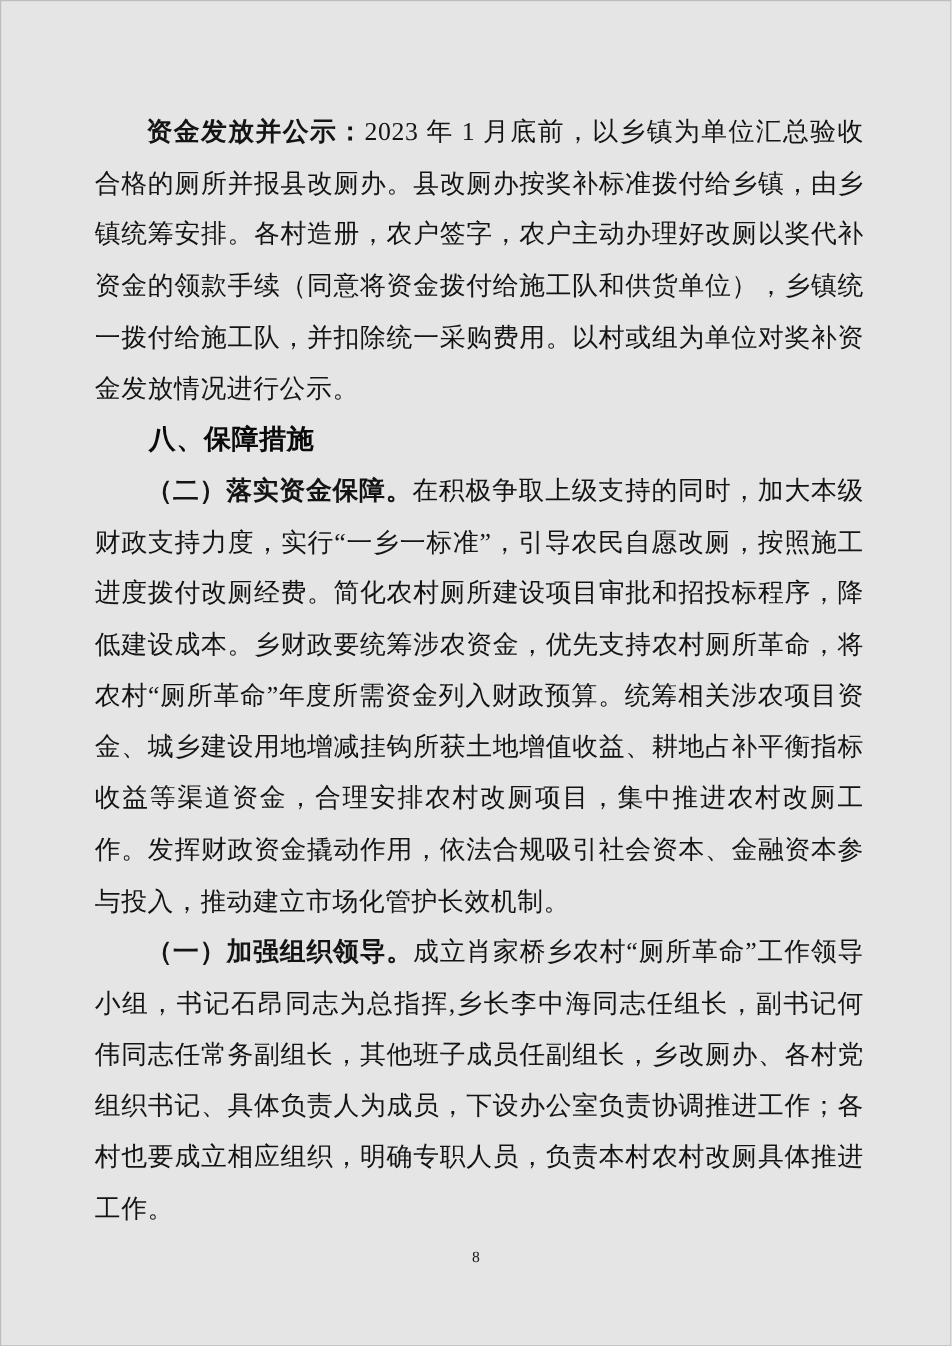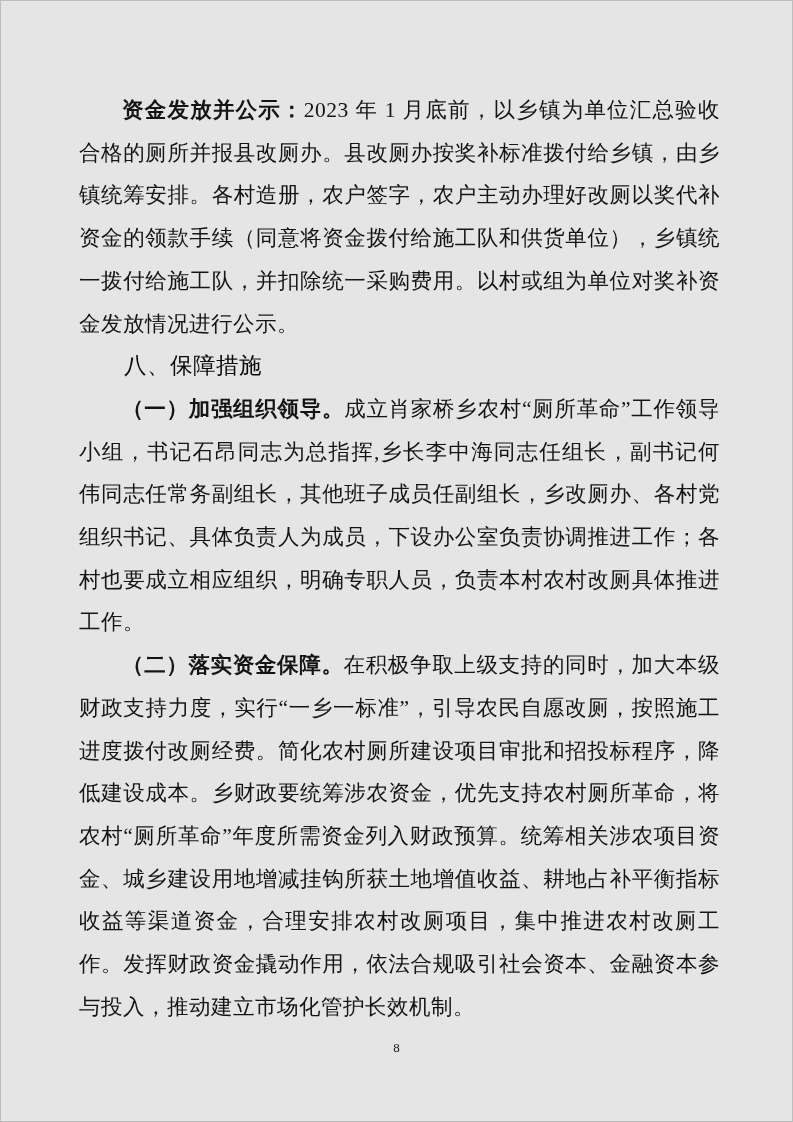--- a/index.html
+++ b/index.html
@@ -28,21 +28,21 @@
     margin: 0;
     text-indent: 2em;
   }
   .para .lead {
     font-weight: bold;
   }
   .heading {
     margin: 0;
     text-indent: 2em;
     font-family: "Liberation Sans", "DejaVu Sans", sans-serif;
-    font-weight: normal;
+    font-weight: bold;
     font-size: 22.5px;
     line-height: 42.7px;
     letter-spacing: 0.5px;
     color: #0a0a0a;
   }
   .page-number {
     position: absolute;
     left: 0;
     right: 0;
     top: 1038px;
@@ -56,20 +56,20 @@
 </head>
 <body>
 
 <div class="page">
   <div class="doc-body">
 
     <p class="para"><span class="lead">资金发放并公示：</span><span>2023 年 1 月底前，以乡镇为单位汇总验收合格的厕所并报县改厕办。县改厕办按奖补标准拨付给乡镇，由乡镇统筹安排。各村造册，农户签字，农户主动办理好改厕以奖代补资金的领款手续（同意将资金拨付给施工队和供货单位），乡镇统一拨付给施工队，并扣除统一采购费用。以村或组为单位对奖补资金发放情况进行公示。</span></p>
 
     <h2 class="heading">八、保障措施</h2>
 
+    <p class="para"><span class="lead">（二）落实资金保障。</span><span>在积极争取上级支持的同时，加大本级财政支持力度，实行“一乡一标准”，引导农民自愿改厕，按照施工进度拨付改厕经费。简化农村厕所建设项目审批和招投标程序，降低建设成本。乡财政要统筹涉农资金，优先支持农村厕所革命，将农村“厕所革命”年度所需资金列入财政预算。统筹相关涉农项目资金、城乡建设用地增减挂钩所获土地增值收益、耕地占补平衡指标收益等渠道资金，合理安排农村改厕项目，集中推进农村改厕工作。发挥财政资金撬动作用，依法合规吸引社会资本、金融资本参与投入，推动建立市场化管护长效机制。</span></p>
+
     <p class="para"><span class="lead">（一）加强组织领导。</span><span>成立肖家桥乡农村“厕所革命”工作领导小组，书记石昂同志为总指挥,乡长李中海同志任组长，副书记何伟同志任常务副组长，其他班子成员任副组长，乡改厕办、各村党组织书记、具体负责人为成员，下设办公室负责协调推进工作；各村也要成立相应组织，明确专职人员，负责本村农村改厕具体推进工作。</span></p>
-
-    <p class="para"><span class="lead">（二）落实资金保障。</span><span>在积极争取上级支持的同时，加大本级财政支持力度，实行“一乡一标准”，引导农民自愿改厕，按照施工进度拨付改厕经费。简化农村厕所建设项目审批和招投标程序，降低建设成本。乡财政要统筹涉农资金，优先支持农村厕所革命，将农村“厕所革命”年度所需资金列入财政预算。统筹相关涉农项目资金、城乡建设用地增减挂钩所获土地增值收益、耕地占补平衡指标收益等渠道资金，合理安排农村改厕项目，集中推进农村改厕工作。发挥财政资金撬动作用，依法合规吸引社会资本、金融资本参与投入，推动建立市场化管护长效机制。</span></p>
 
   </div>
 
   <div class="page-number">8</div>
 </div>
 
 </body></html>

